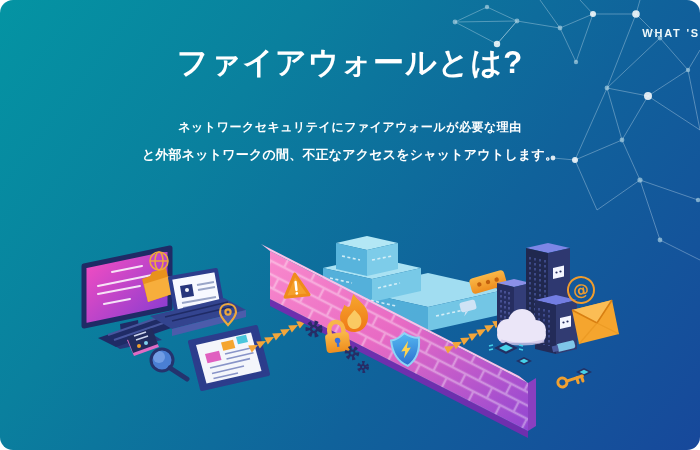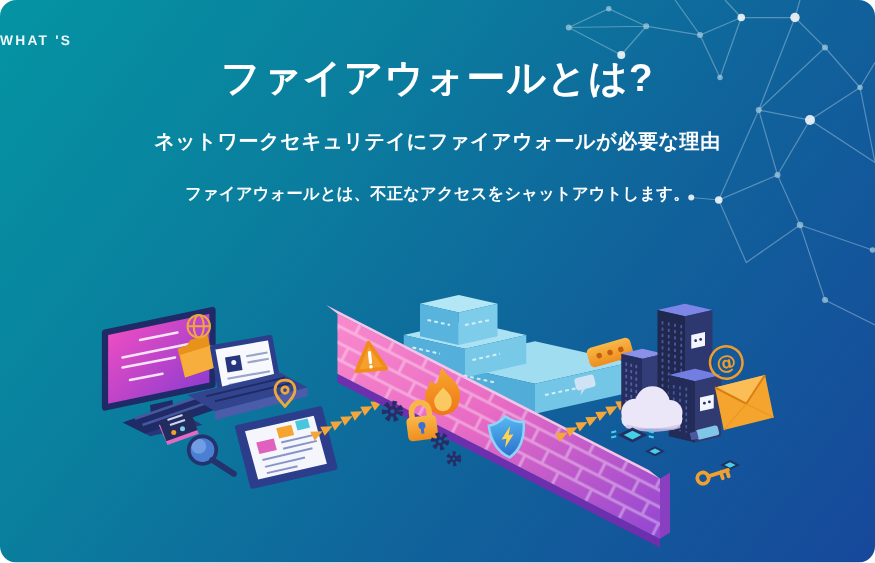--- a/index.html
+++ b/index.html
@@ -12,30 +12,30 @@
     position:absolute;left:0;top:0;width:700px;height:450px;
     border-radius:13px;overflow:hidden;
     background:linear-gradient(127deg,
       var(--bg-gradient-start,#0494a3) 0%,
       #0a809e 30%,
       #10629b 64%,
       var(--bg-gradient-end,#17489b) 100%);
     color:var(--text,#ffffff);
   }
   .eyebrow{
-    position:absolute;top:27px;left:0;width:100%;text-align:left;
+    position:absolute;top:27px;left:0;width:100%;text-align:right;
     font-size:11px;font-weight:bold;letter-spacing:1.8px;color:#eef8fa;
   }
   .title{
     position:absolute;top:42px;left:0;width:100%;text-align:center;
     font-size:31px;font-weight:bold;letter-spacing:1px;
   }
   .subtitle{
-    position:absolute;top:103px;left:0;width:100%;text-align:center;
-    font-size:16px;font-weight:bold;letter-spacing:.5px;
+    position:absolute;top:119px;left:0;width:100%;text-align:center;
+    font-size:12px;font-weight:bold;letter-spacing:.5px;
   }
   .para{
     position:absolute;top:143px;left:50%;transform:translateX(-50%);
     font-size:13px;font-weight:600;line-height:24.5px;letter-spacing:.2px;
     text-align:left;white-space:nowrap;
   }
   .illu{position:absolute;left:0;top:230px;width:700px;height:220px;display:block}
   .net{position:absolute;right:0;top:0;width:280px;height:330px;display:block;pointer-events:none}
   svg text{font-family:"DejaVu Sans","Liberation Sans",sans-serif}
 </style>
@@ -69,21 +69,21 @@
       <circle cx="220" cy="180" r="2.6"></circle>
         <circle cx="240" cy="240" r="2.4"></circle>
         <circle cx="278" cy="200" r="2.2"></circle>
     </g>
   </svg>
 
   <div class="eyebrow">WHAT 'S</div>
   <h1 class="title" style="margin:0">ファイアウォールとは?</h1>
   <div class="subtitle">ネットワークセキュリテイにファイアウォールが必要な理由</div>
   <div class="para">
-    <div>ファイアウォールとは、不正なアクセスをシャットアウトします。</div>
+    <div>と外部ネットワークの間、不正なアクセスをシャットアウトします。</div>
   </div>
 
   <svg class="illu" viewBox="0 0 700 220" aria-hidden="true">
     <defs>
       <linearGradient id="gScreen" x1="0" y1="0" x2="1" y2="1">
         <stop offset="0" stop-color="#ff4fc0"></stop>
           <stop offset="1" stop-color="#7e3ad2"></stop>
       </linearGradient>
       <linearGradient id="gWall" x1="0" y1="0" x2="1" y2="1">
         <stop offset="0" stop-color="#f989cc"></stop>

